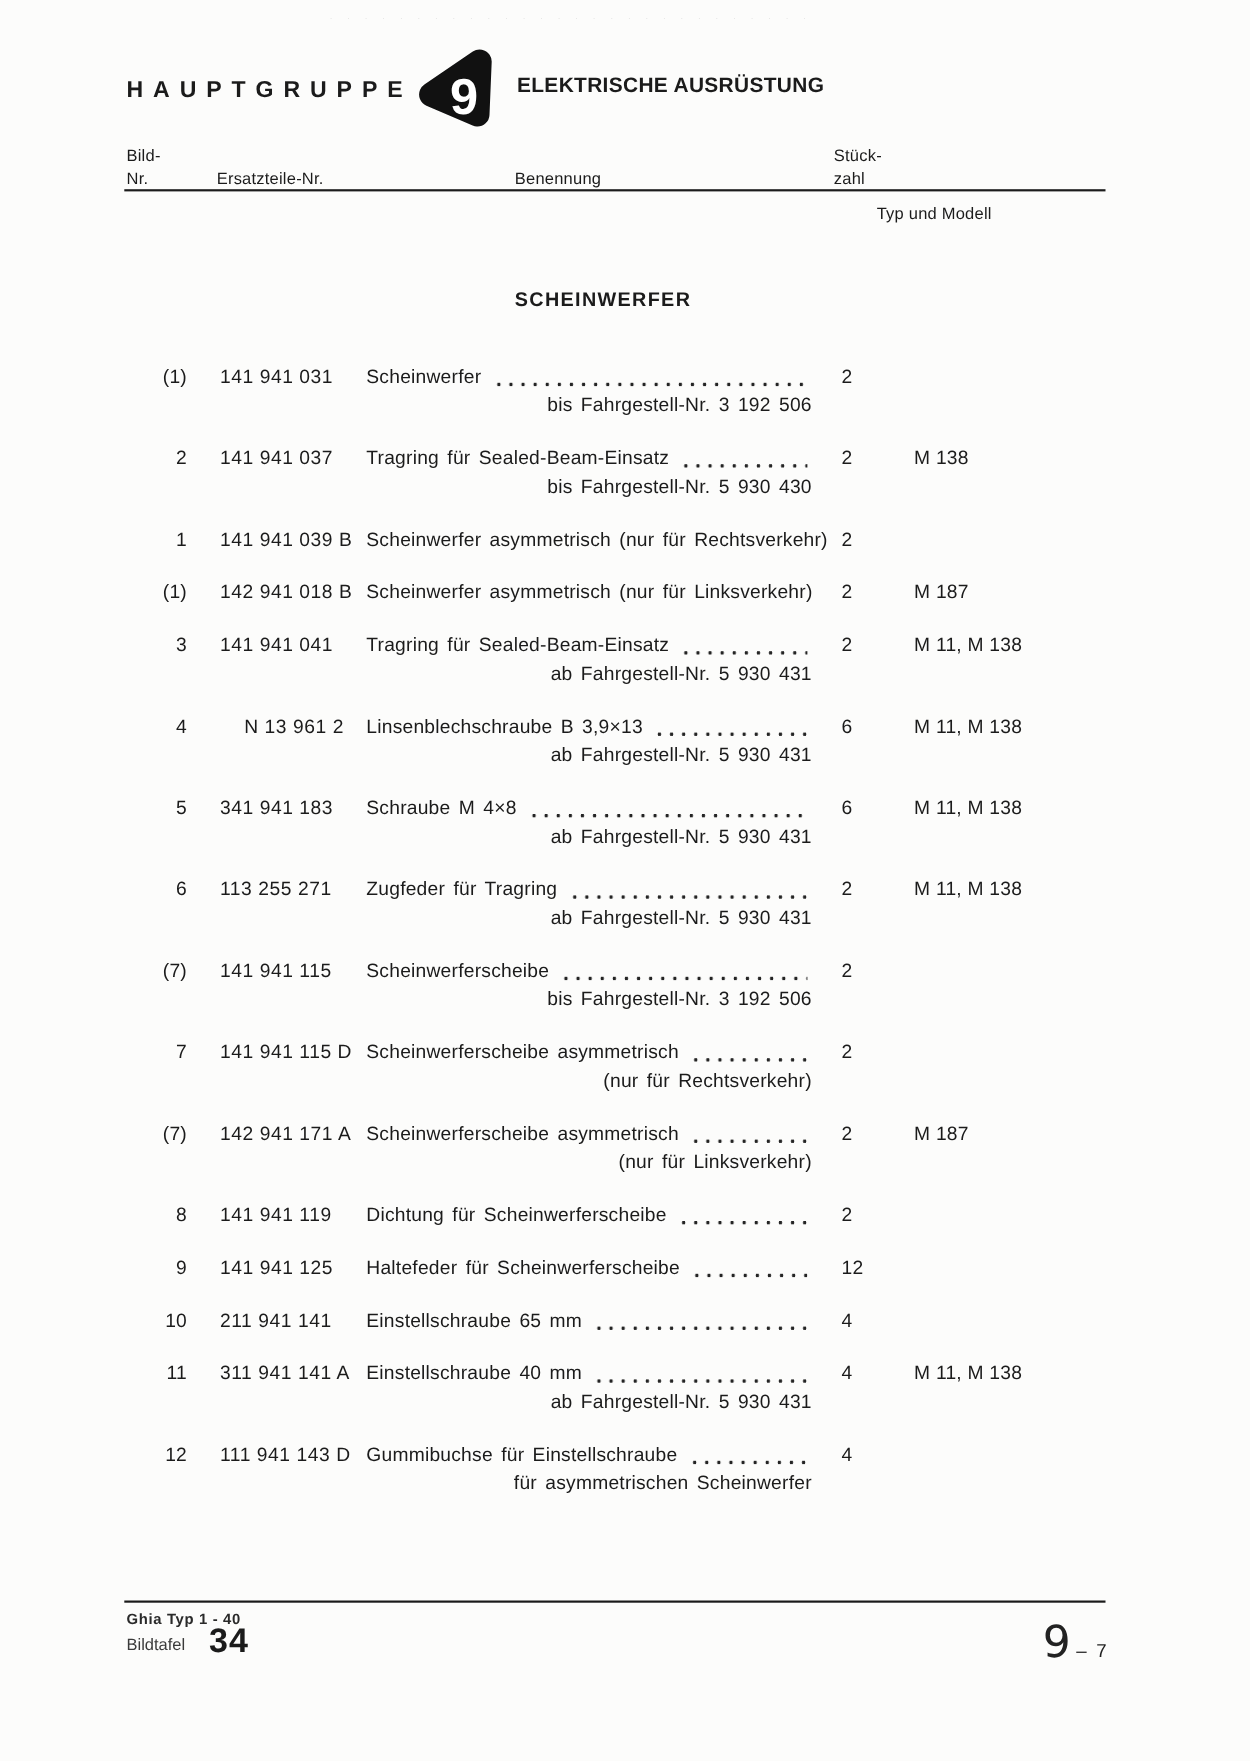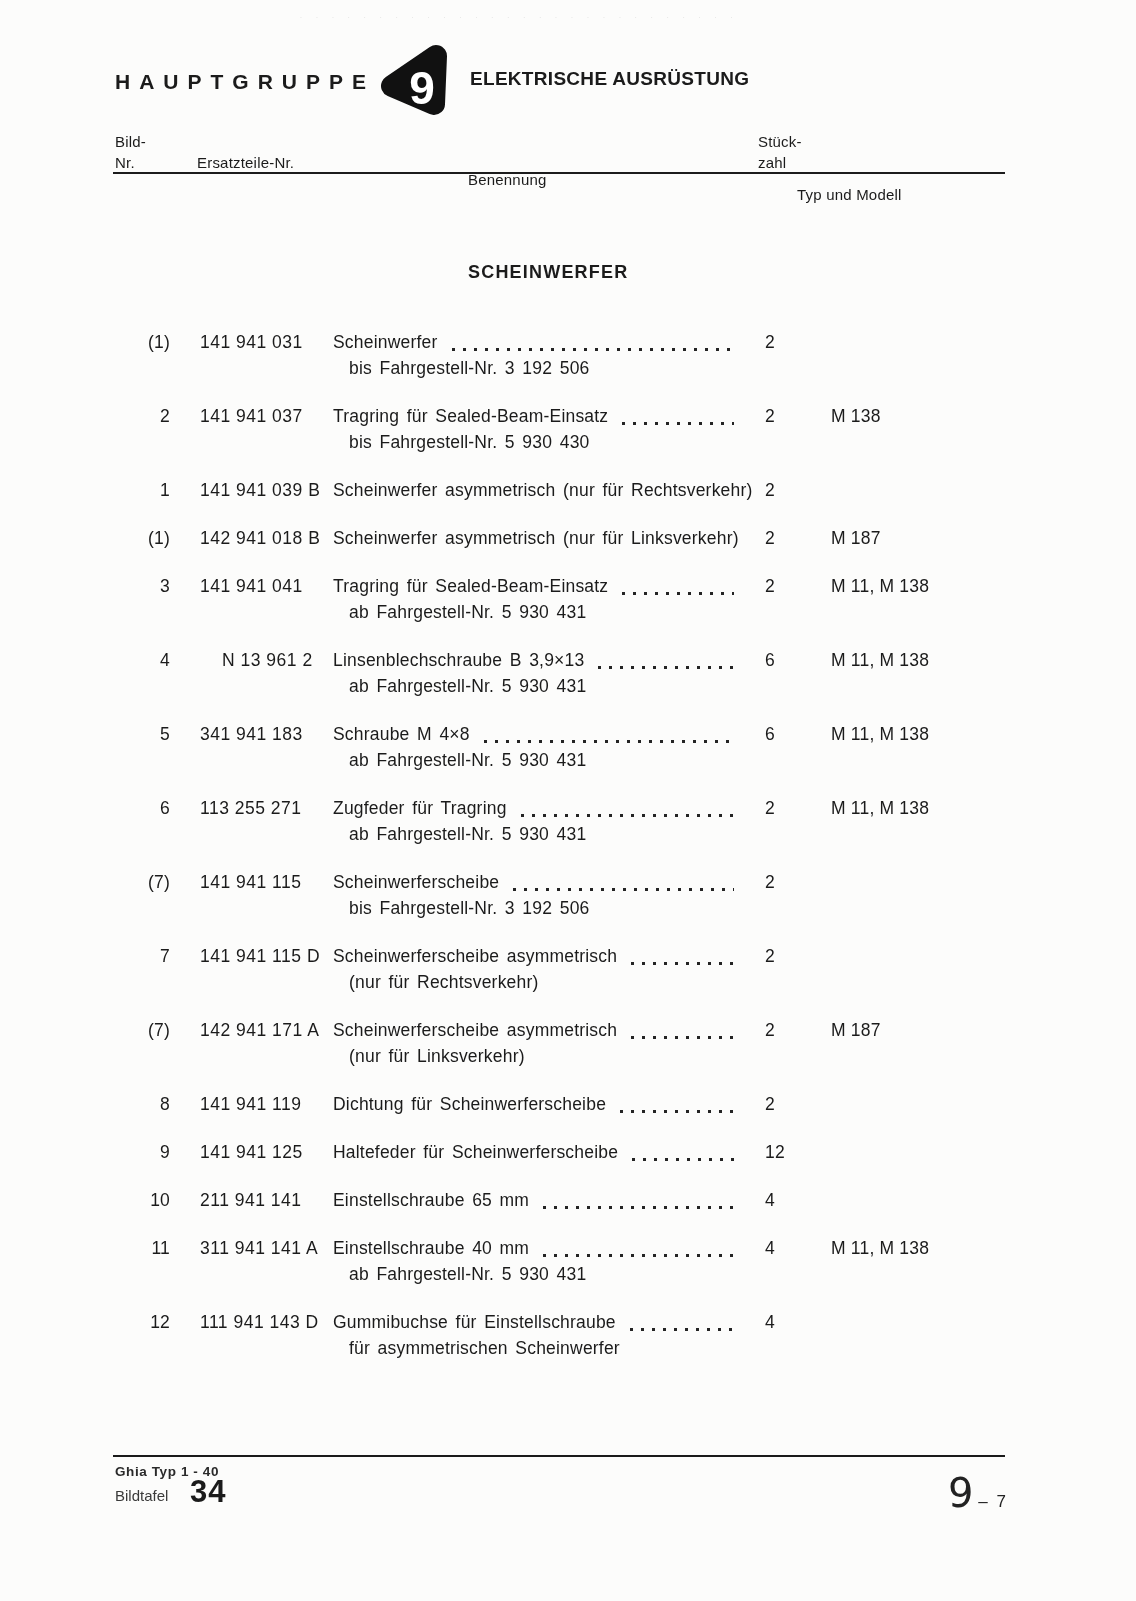--- a/index.html
+++ b/index.html
@@ -19,21 +19,21 @@
   .logo{position:absolute;left:374px;top:42px;width:84px;height:84px;}
   .top-section-title{position:absolute;left:470px;top:68px;
     font-size:19px;font-weight:bold;letter-spacing:0.3px;white-space:nowrap;}
 
   
   .col-headers{position:absolute;left:113px;top:131px;width:892px;
     font-size:15px;line-height:21px;letter-spacing:0.2px;}
   .ch{position:absolute;white-space:nowrap;}
   .ch-bild{left:2px;top:0;}
   .ch-part{left:84px;top:21px;}
-  .ch-name{left:355px;top:21px;margin-top:17px;}
+  .ch-name{left:355px;top:21px;}
   .ch-qty{left:645px;top:0;}
   .ch-model{left:684px;top:21px;margin-top:32px;}
   .head-rule{position:absolute;left:113px;top:172px;width:892px;
     border-top:2.5px solid #1c1c1c;}
 
   
   .table-body{position:absolute;left:113px;top:248px;width:892px;}
   .section-title{margin:14px 0 46px 355px;
     font-size:18px;font-weight:bold;letter-spacing:1.2px;}
   .row{display:grid;grid-template-columns:57px 163px 405px 93px 1fr;
@@ -41,21 +41,21 @@
   .c-bild{text-align:right;}
   .c-part{padding-left:30px;letter-spacing:0.5px;white-space:nowrap;}
   .c-part.indent{padding-left:52px;}
   .c-name{word-spacing:2.5px;}
   .nline{display:flex;align-items:baseline;min-width:0;}
   .nm{white-space:nowrap;}
   .leader{flex:1 1 0;min-width:0;height:3px;align-self:flex-end;
     margin:0 4px 4px 10px;
     background-image:radial-gradient(circle,#242424 1.5px,transparent 1.8px);
     background-size:11px 3px;background-repeat:repeat-x;background-position:0 50%;}
-  .sub{padding-left:16px;white-space:nowrap;}
+  .sub{padding-left:16px;white-space:nowrap;text-align:right;}
   .c-qty{padding-left:27px;}
   .c-model{white-space:nowrap;}
 
   
   .foot-rule{position:absolute;left:113px;top:1455px;width:892px;
     border-top:2.5px solid #1a1a1a;}
   .ghia{position:absolute;left:115px;top:1464px;
     font-size:13.5px;font-weight:bold;letter-spacing:0.6px;color:#2a2a2a;}
   .bildtafel{position:absolute;left:115px;top:1487px;font-size:15px;color:#3a3a3a;}
   .bildtafel-nr{position:absolute;left:190px;top:1474px;

